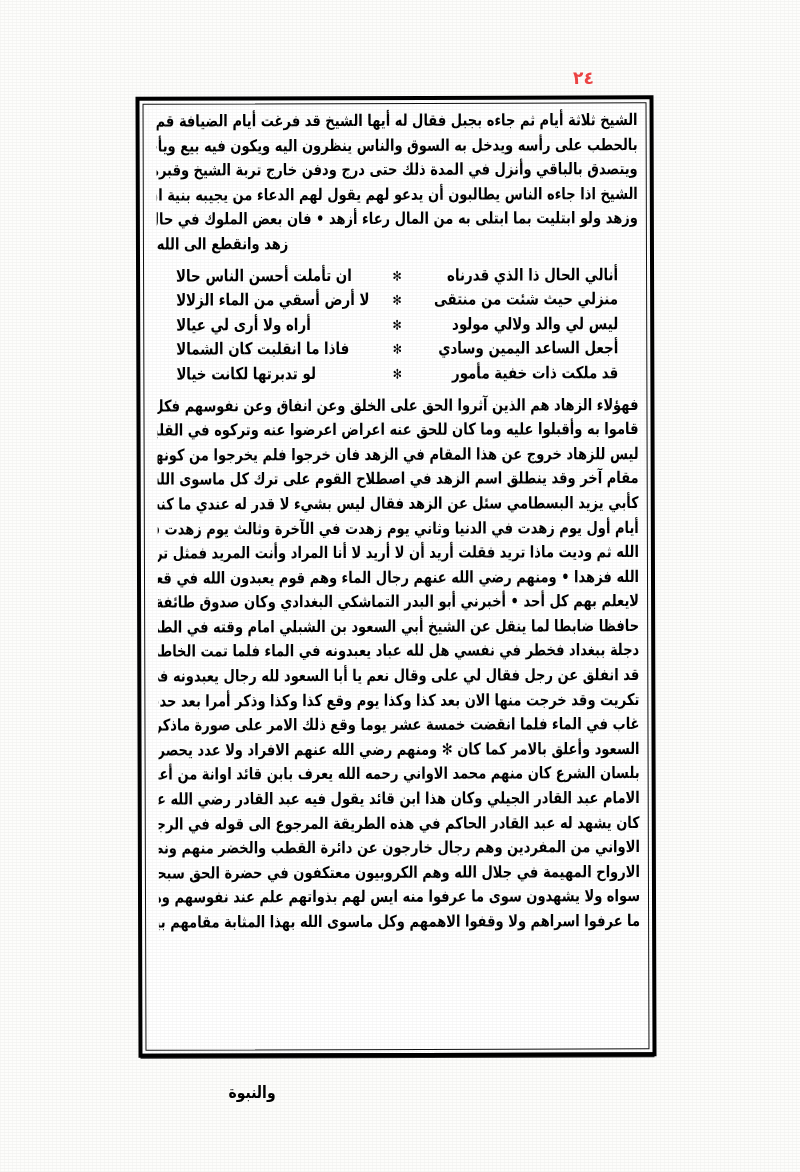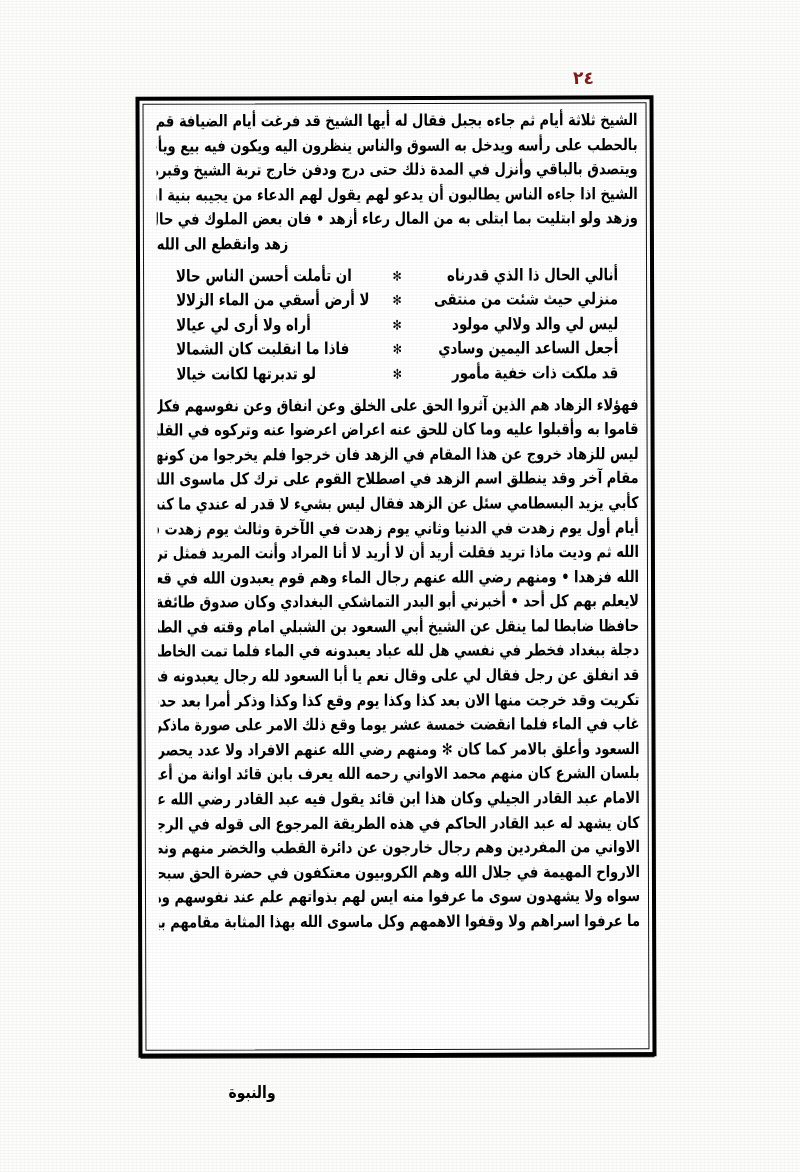--- a/index.html
+++ b/index.html
@@ -34,21 +34,21 @@
     padding-right: 0;
   }
   #folio-number .num {
     position: absolute;
     left: 573px;
     top: 0;
     font-family: "DejaVu Sans", sans-serif;
     font-size: 17px;
     font-weight: 700;
     letter-spacing: 1px;
-    color: #7f1d1d;
+    color: #ef4444;
     transform: scaleY(1.05);
   }
 
   
   #text-frame {
     position: absolute;
     left: 137px;
     top: 96px;
     width: 518px;
     height: 961px;

